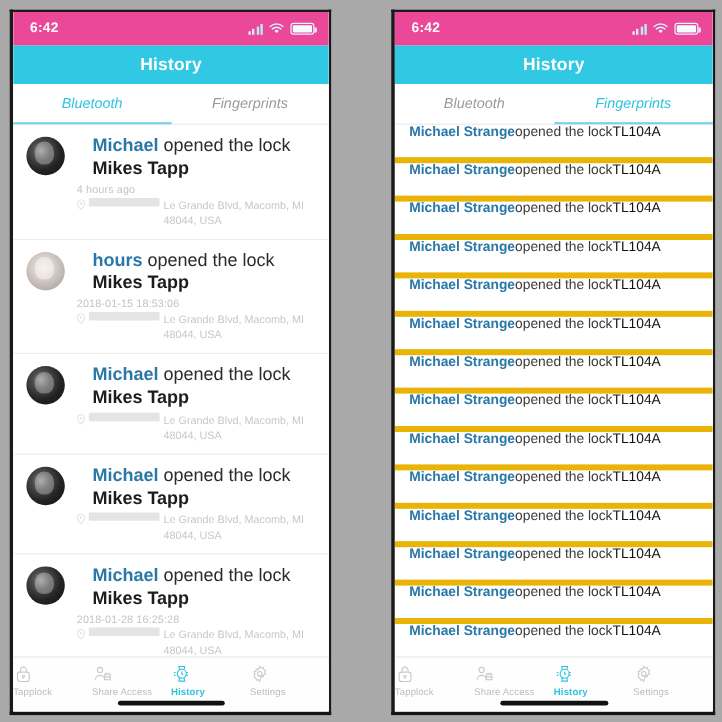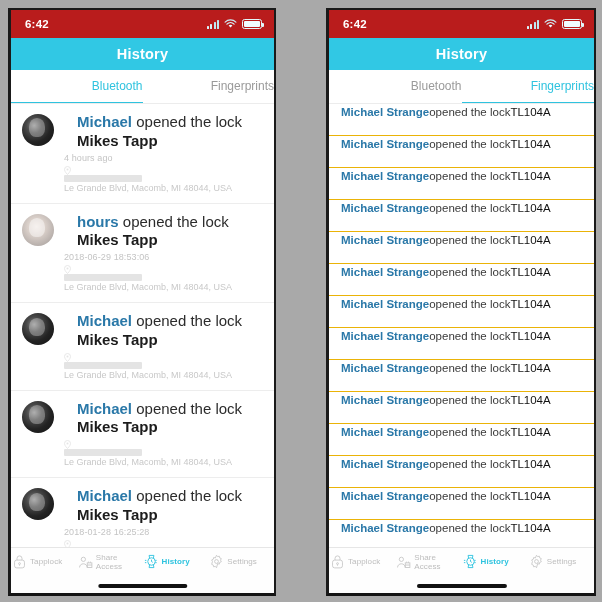--- a/index.html
+++ b/index.html
@@ -23,21 +23,21 @@
     border-top: 2px solid #1a1a1a;
     border-bottom: 3px solid #141414;
   }
   #phone-left  { left: 8px;   width: 268px; }
   #phone-right { left: 326px; width: 270px; }
 
   .screen { position: relative; width: 100%; height: 100%; background:#fff; display:flex; flex-direction:column; }
 
   
   .statusbar {
-    height: 28px; background: #b91c1c;
+    height: 28px; background: #ec4899;
     display: flex; align-items: center; justify-content: space-between;
     padding: 0 12px 0 14px; flex: 0 0 auto;
   }
   .status-time { color:#fff; font-size:11.5px; font-weight:bold; letter-spacing:.2px; }
   .status-icons { display:flex; align-items:center; gap:5px; }
   .sig { display:flex; align-items:flex-end; gap:1.5px; height:9px; }
   .sig i { display:block; width:2px; background:#d9f3f9; border-radius:.5px; }
   .sig i:nth-child(1){height:3px;} .sig i:nth-child(2){height:5px;}
   .sig i:nth-child(3){height:7px; background:#bfe9f2;} .sig i:nth-child(4){height:9px;background:#bfe9f2;}
   .batt { width:20px; height:9.5px; border:1.3px solid #e3f7fb; border-radius:2.5px; position:relative; padding:1px; }
@@ -47,22 +47,22 @@
   
   .navbar {
     height: 32px; background:#31c8e4; display:flex; align-items:center; justify-content:center;
     flex:0 0 auto;
   }
   .nav-title { color:#fff; font-size:14.5px; font-weight:bold; letter-spacing:.2px; }
 
   
   .tabs { height: 34px; background:#fff; display:flex; flex:0 0 auto; position:relative; }
   .tab {
-    flex:1; display:flex; align-items:center; justify-content:flex-end;
-    font-size:12px; color:#9a9a9a; position:relative; padding-bottom:2px;
+    flex:1; display:flex; align-items:center; justify-content:center;
+    font-size:12px; color:#9a9a9a; position:relative; padding-bottom:2px;font-style:italic;
   }
   .tab.active { color:#2fc3df; }
   .tab.active::after{
     content:""; position:absolute; left:0; right:0; bottom:0; height:2px; background:#2fc3df;
   }
   .tabs::after{ content:""; position:absolute; left:0; right:0; bottom:0; height:1px; background:#ececec; }
 
   
   .list { flex:1 1 auto; overflow:hidden; background:#fff; }
   .bt-row { display:flex; padding:9px 10px 8px 11px; border-bottom:1px solid #ededed; }
@@ -75,41 +75,41 @@
   .avatar::before{
     content:""; position:absolute; left:22%; top:14%; width:50%; height:58%;
     border-radius:48% 48% 42% 42%; background:rgba(255,255,255,.30);
   }
   .avatar.light::before{ background:rgba(255,255,255,.45); }
   .bt-body { flex:1 1 auto; min-width:0; }
   .bt-line { font-size:15px; color:#2b2b2b; line-height:1.25;padding-left:13px; }
   .bt-user { color:#2a78a8; font-weight:bold; }
   .bt-lock { color:#1c1c1c; font-weight:bold; }
   .bt-time { font-size:9px; color:#c4c4c4; margin-top:2px; letter-spacing:.1px; }
-  .bt-addr { font-size:9px; color:#c8c8c8; margin-top:2px; line-height:1.45; display:flex; align-items:flex-start;flex-direction:column; }
+  .bt-addr { font-size:9px; color:#c8c8c8; margin-top:2px; line-height:1.45; display:flex; align-items:flex-start; }
   .pin-icon { flex:0 0 auto; margin-right:3px; margin-top:1px; opacity:.55; }
   .redact {
     display:inline-block; width:78px; height:7px; background:#e4e4e4; border-radius:1px;
     vertical-align:middle; margin-right:3px;
   }
 
   
   .fp-row {
     height:32px; display:flex; align-items:center; padding:0 0 16px 12px;
-    border-bottom:1px solid #eab308; font-size:11.5px; color:#3a3a3a; white-space:nowrap;
+    border-bottom:5px solid #eab308; font-size:11.5px; color:#3a3a3a; white-space:nowrap;
   }
   .fp-user { color:#2a78a8; font-weight:bold; }
   .fp-lock { color:#121212; font-weight:normal; }
 
   
   .tabbar {
     flex:0 0 auto; height:46px; background:#fefefe; border-top:1px solid #e6e6e6;
     display:flex; align-items:flex-start; padding-top:5px;
   }
-  .tabbar-item { flex:1; display:flex; align-items:center; gap:2px; }
+  .tabbar-item { flex:1; display:flex; flex-direction:column; gap:2px; }
   .tabbar-label { font-size:8px; color:#bdbdbd; letter-spacing:.1px; }
   .tabbar-item.active .tabbar-label { color:#2fc3df; font-weight:bold; }
   .tabbar-icon { width:17px; height:17px; display:block; }
   .home-indicator { position:absolute; bottom:5px; left:50%; transform:translateX(-50%);
     width:34%; height:4px; background:#111; border-radius:3px; }
 </style>
 </head>
 <body>
 
 <div id="root">
@@ -167,21 +167,21 @@
                 <span>Le Grande Blvd, Macomb, MI 48044, USA</span>
        </div>
      </div>
           </div>
           <div class="bt-row">
             <div class="avatar light"></div>
      <div class="bt-body">
        <div class="bt-line">
          <span class="bt-user">hours</span><span> opened the lock </span><span class="bt-lock">Mikes Tapp</span>
        </div>
-       <div class="bt-time">2018-06-29 18:53:06</div>
+       <div class="bt-time">2018-01-15 18:53:06</div>
        <div class="bt-addr">
          <svg class="pin-icon" width="7" height="9" viewBox="0 0 7 9">
            <path d="M3.5.5a3 3 0 0 0-3 3c0 2.2 3 5 3 5s3-2.8 3-5a3 3 0 0 0-3-3z" fill="none" stroke="#cfcfcf" stroke-width=".9"></path>
            <circle cx="3.5" cy="3.5" r="1" fill="#cfcfcf"></circle>
                 </svg>
          <span class="redact"></span>
                 <span>Le Grande Blvd, Macomb, MI 48044, USA</span>
        </div>
      </div>
           </div>

